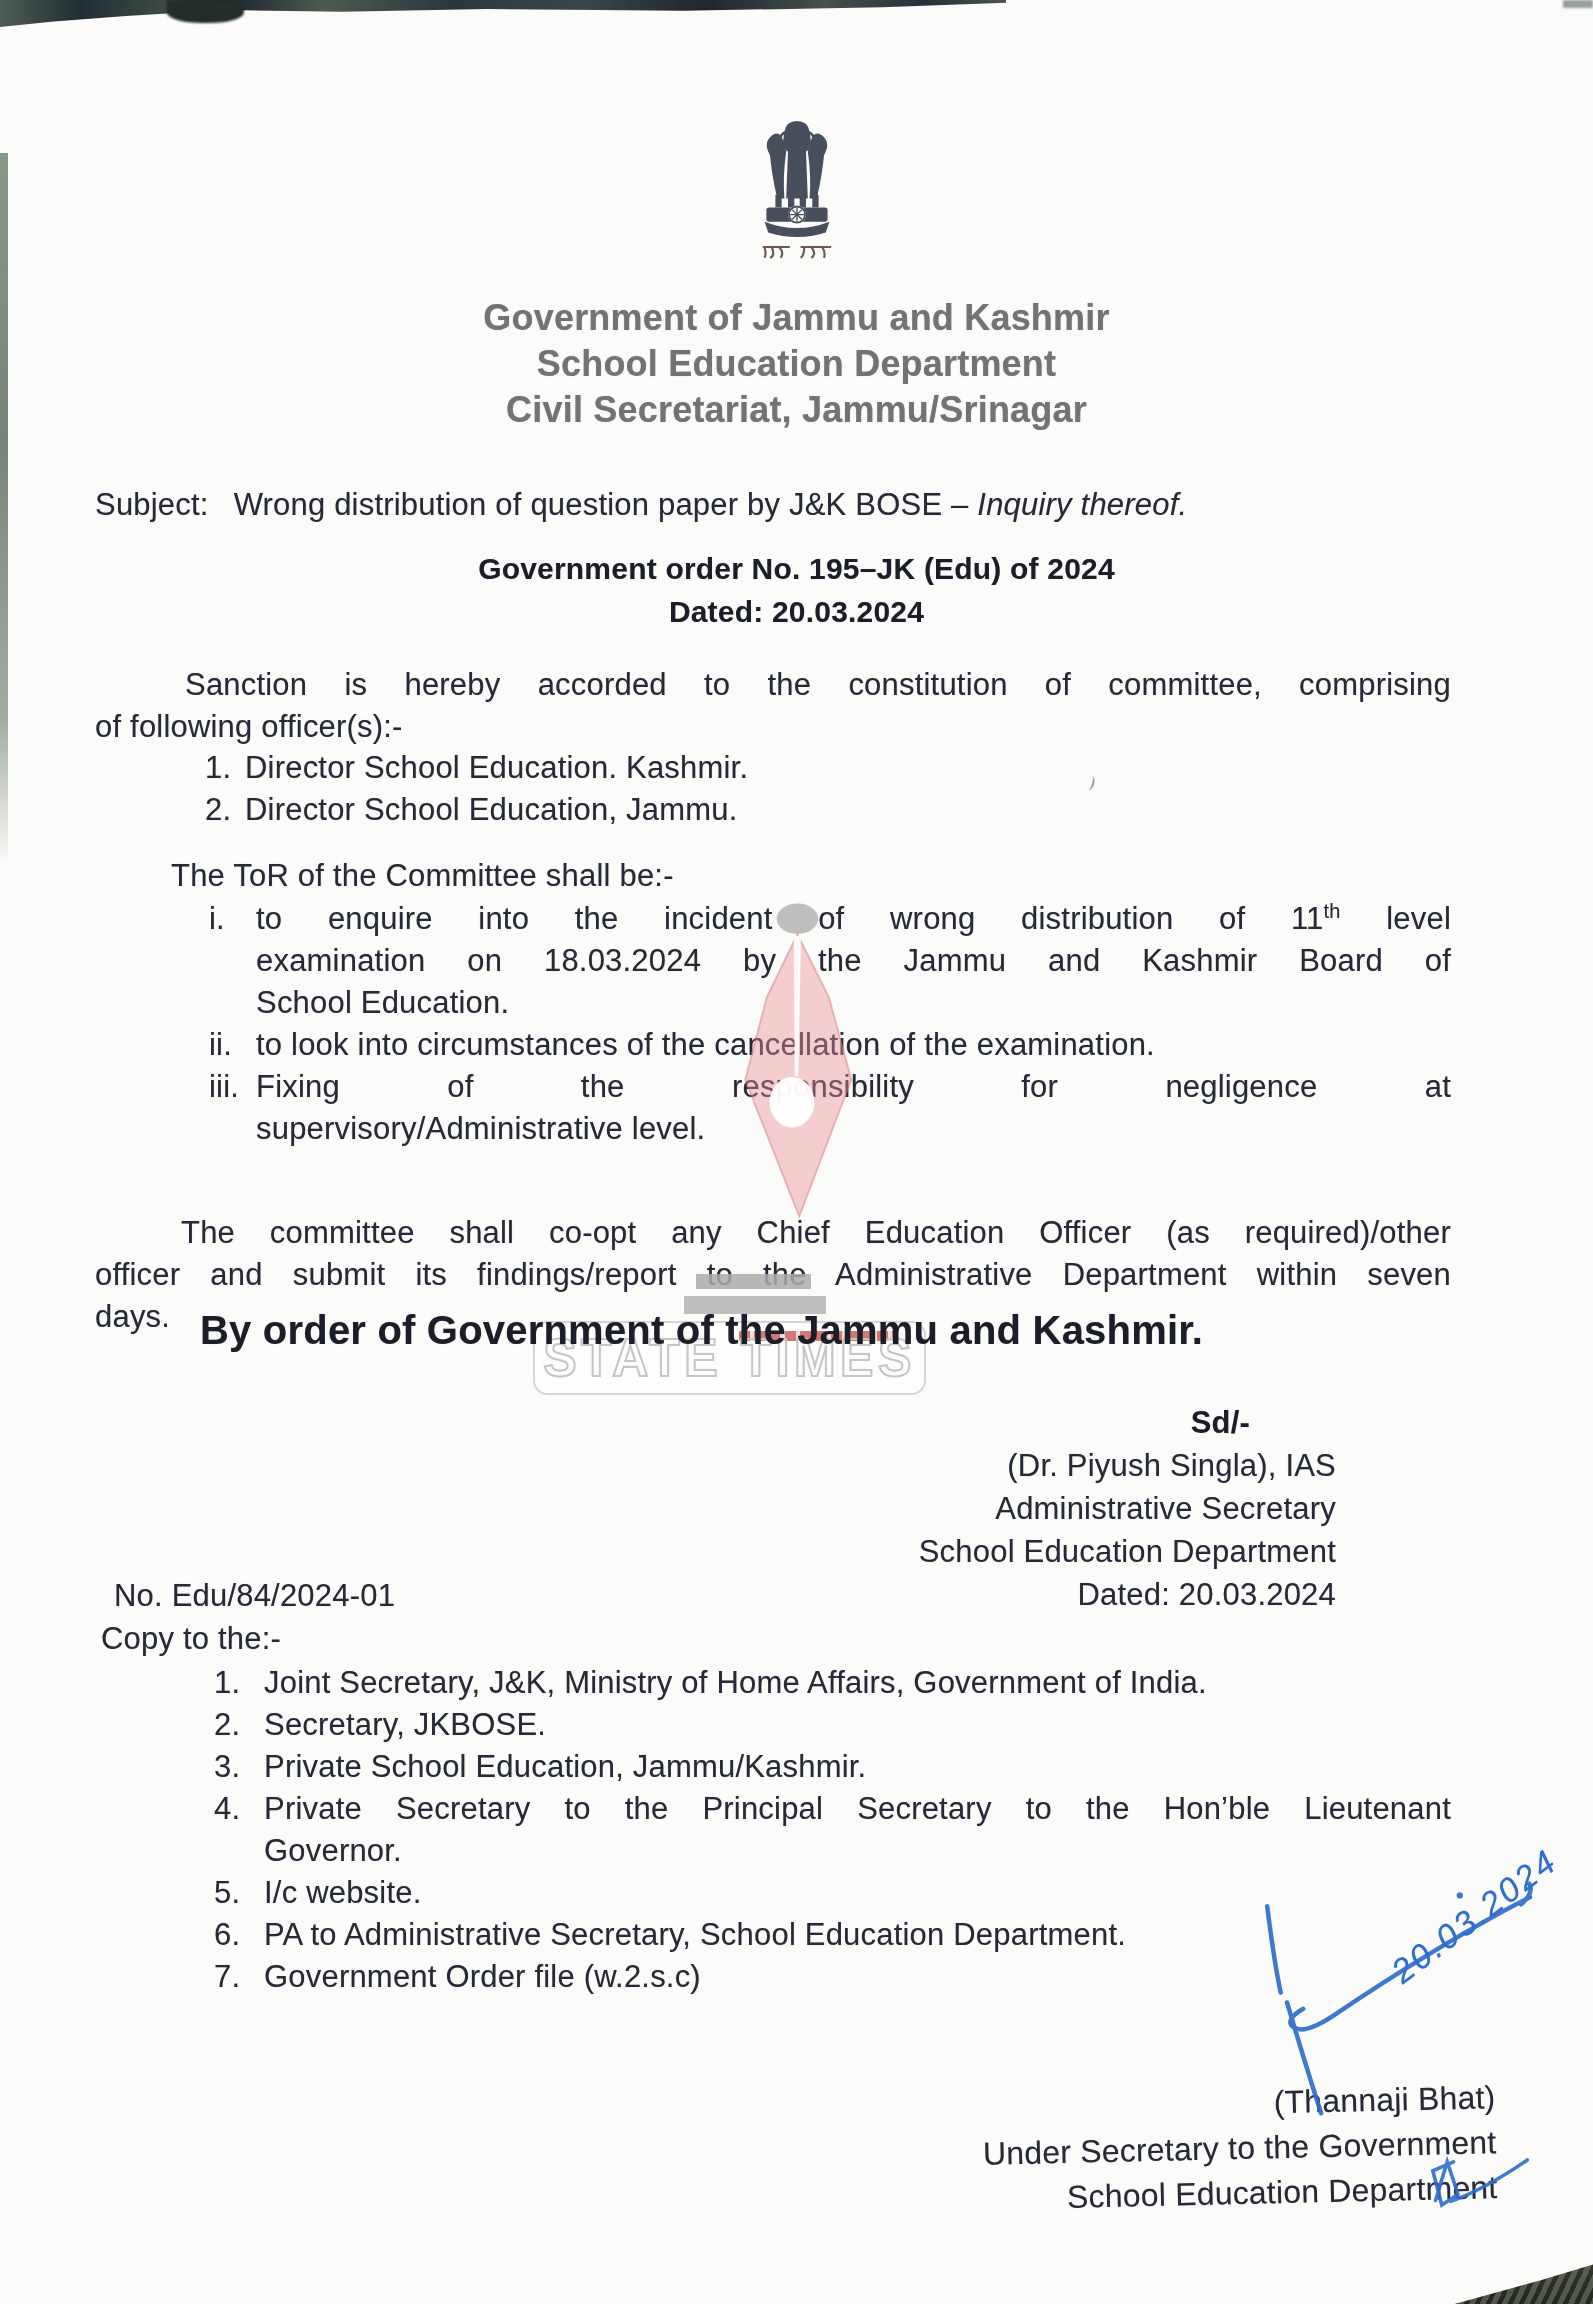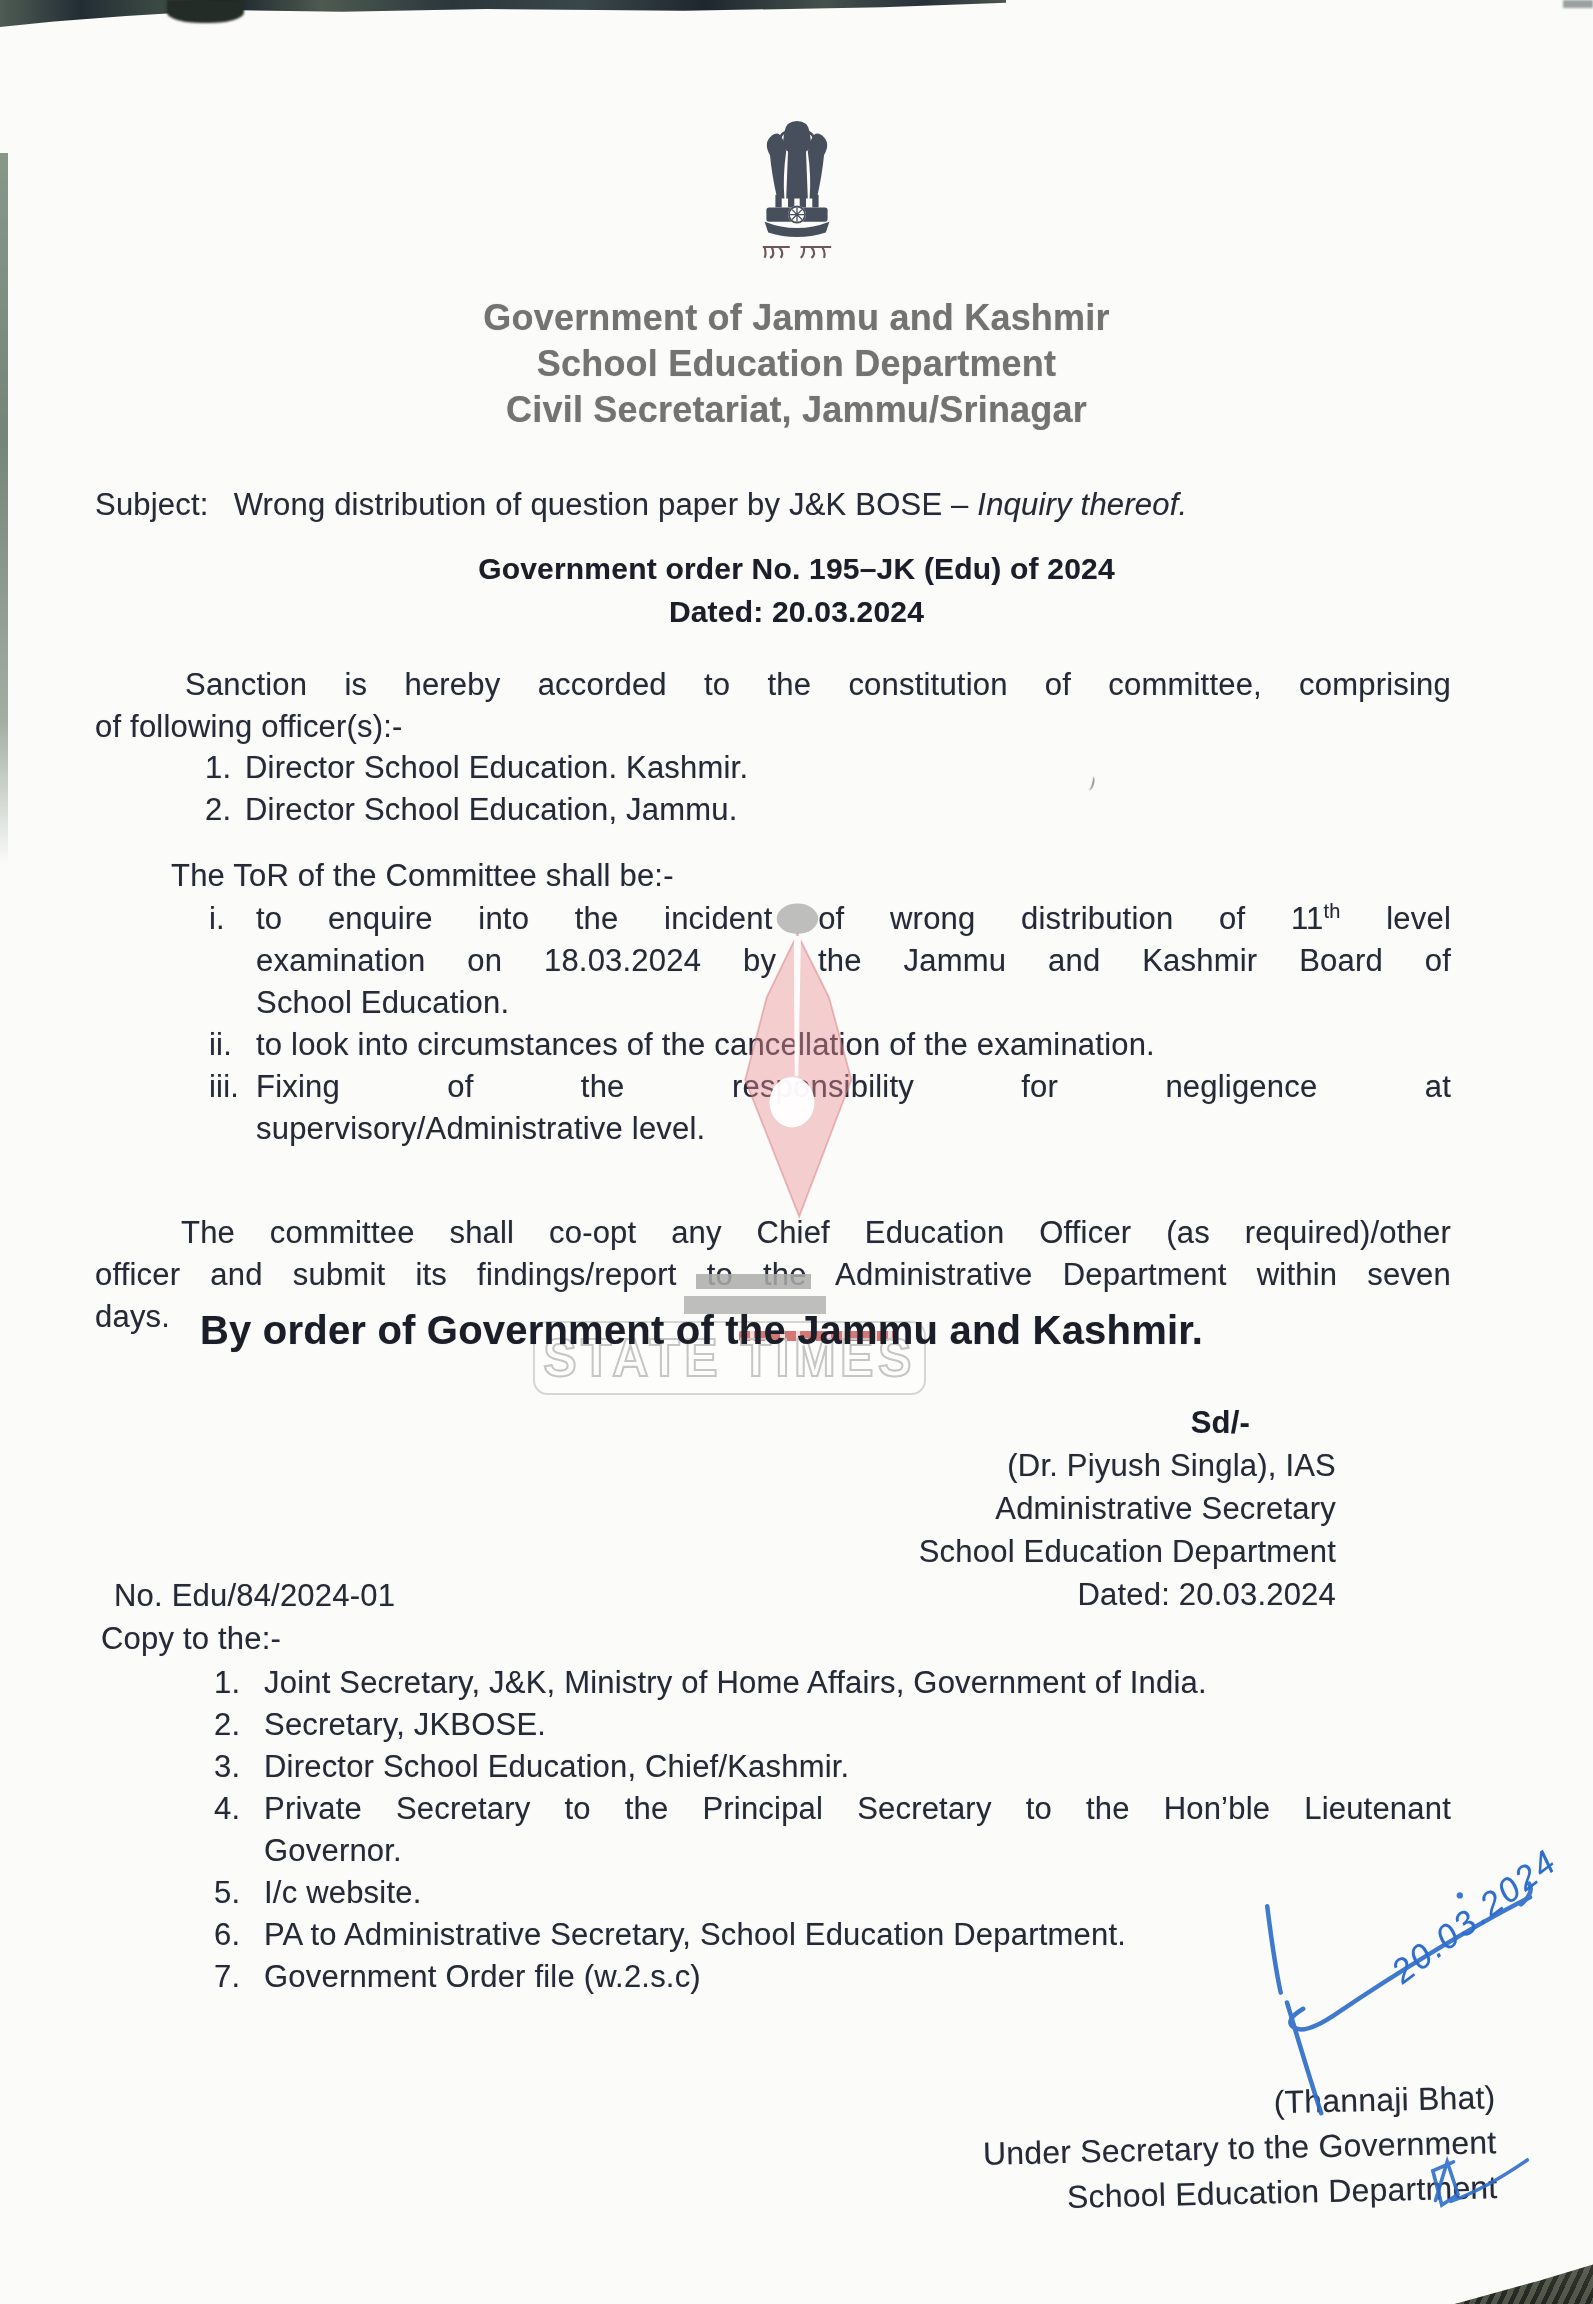--- a/index.html
+++ b/index.html
@@ -190,21 +190,21 @@
     <div class="row">
       <span class="numcol2">1.</span>
       <span class="flex1">Joint Secretary, J&amp;K, Ministry of Home Affairs, Government of India.</span>
     </div>
     <div class="row">
       <span class="numcol2">2.</span>
       <span class="flex1">Secretary, JKBOSE.</span>
     </div>
     <div class="row">
       <span class="numcol2">3.</span>
-      <span class="flex1">Director School Education, Chief/Kashmir.</span>
+      <span class="flex1">Private School Education, Jammu/Kashmir.</span>
     </div>
     <div class="row">
       <span class="numcol2">4.</span>
       <span class="flex1">
         <span class="jline" style="display:block;">Private Secretary to the Principal Secretary to the Hon’ble Lieutenant</span>
         <span style="display:block;">Governor.</span>
       </span>
     </div>
     <div class="row">
       <span class="numcol2">5.</span>

